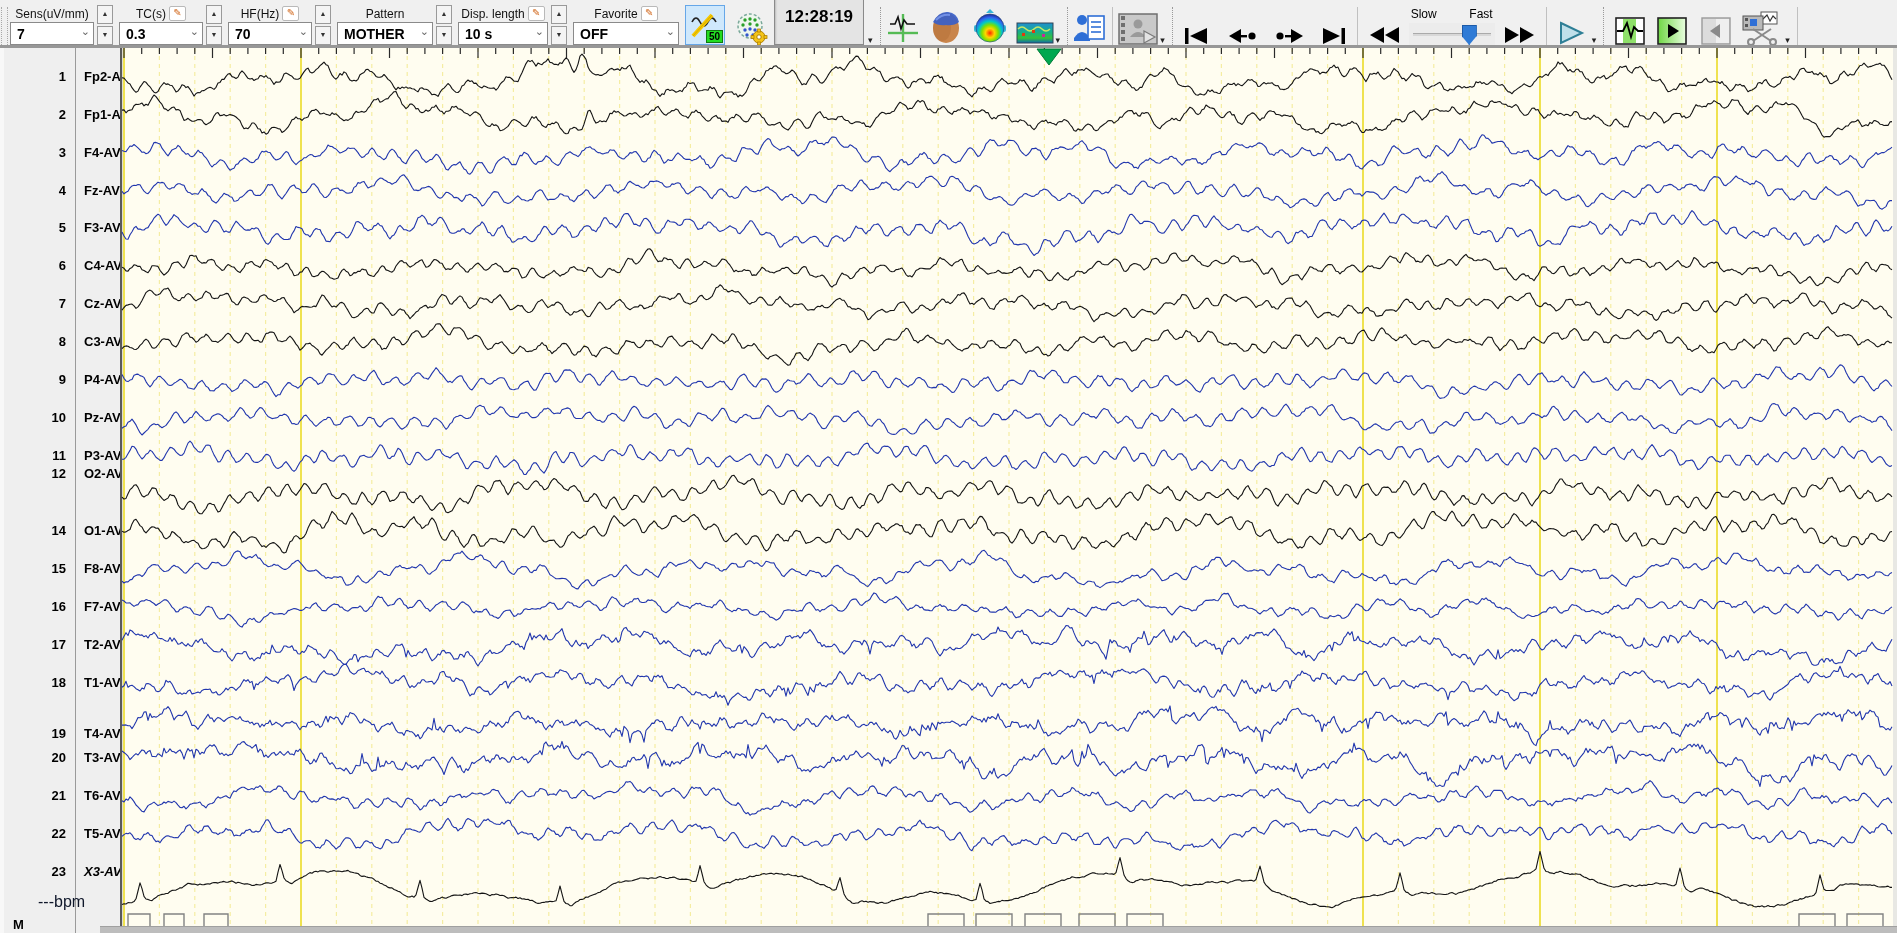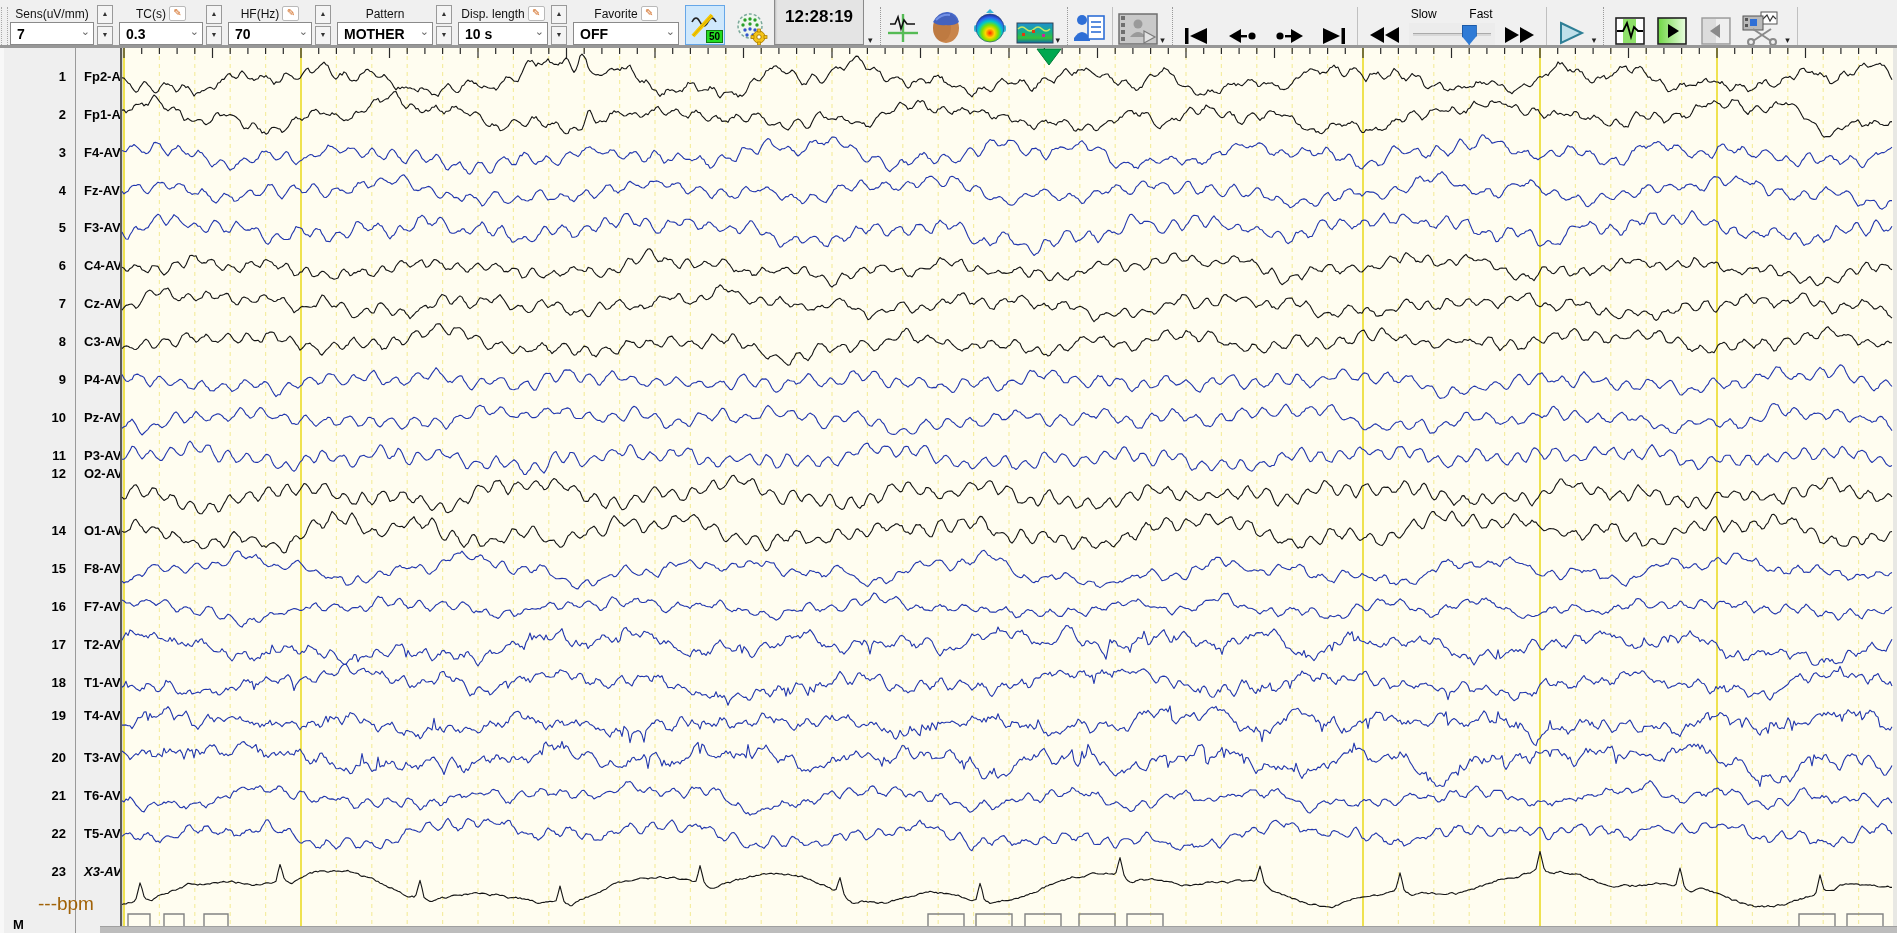--- a/index.html
+++ b/index.html
@@ -54,21 +54,21 @@
   
   #main{position:absolute;left:0;top:45px;width:1897px;height:888px;
     border-top:3px solid #979797;box-sizing:border-box;background:#fffdf0;}
   #labels{position:absolute;left:0;top:0;width:120px;height:885px;background:#efefef;
     border-left:4px solid #f8f8f8;box-sizing:border-box;}
   #label-divider{position:absolute;left:71px;top:0;width:1px;height:885px;background:#9a9a9a;}
   .ch-row{position:absolute;left:0;height:18px;width:120px;}
   .ch-num{position:absolute;left:0;width:62px;text-align:right;font-size:13px;font-weight:bold;color:#000;}
   .ch-name{position:absolute;left:80px;font-size:13px;font-weight:bold;color:#000;white-space:nowrap;}
   .italic{font-style:italic;}
-  #bpm-label{position:absolute;left:34px;top:845px;font-size:19px;color:#a16207;}
+  #bpm-label{position:absolute;left:34px;top:845px;font-size:16px;color:#0f172a;}
   #marker-label{position:absolute;left:9px;top:869px;font-size:13px;font-weight:bold;color:#000;}
   #trace-wrap{position:absolute;left:120px;top:0;width:1777px;height:885px;background:#fffdf0;}
   #trace-svg{display:block;}
   
   #bottombar{position:absolute;left:100px;right:0;bottom:0;height:6px;background:#bdbdbd;
     border-top:1px solid #a0a0a0;}
 </style>
 </head>
 <body>
 
@@ -472,21 +472,21 @@
         <span class="ch-name">F7-AV</span>
       </div>
       <div class="ch-row" style="top: 588.9px;">
         <span class="ch-num">17</span>
         <span class="ch-name">T2-AV</span>
       </div>
       <div class="ch-row" style="top: 626.76px;">
         <span class="ch-num">18</span>
         <span class="ch-name">T1-AV</span>
       </div>
-      <div class="ch-row" style="top: 660px;">
+      <div class="ch-row" style="top: 678px;">
         <span class="ch-num">19</span>
         <span class="ch-name">T4-AV</span>
       </div>
       <div class="ch-row" style="top: 702.48px;">
         <span class="ch-num">20</span>
         <span class="ch-name">T3-AV</span>
       </div>
       <div class="ch-row" style="top: 740.34px;">
         <span class="ch-num">21</span>
         <span class="ch-name">T6-AV</span>

